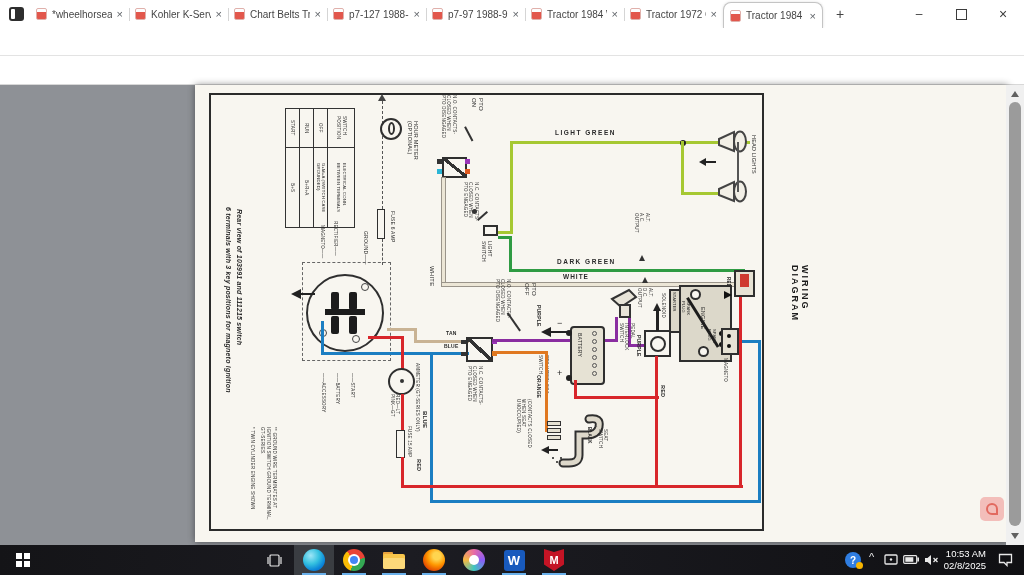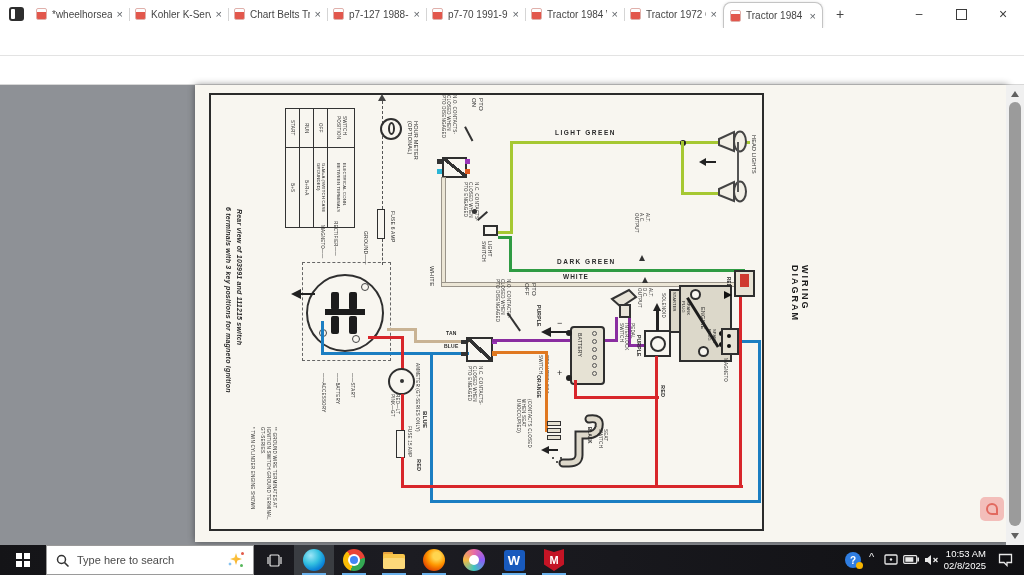--- a/index.html
+++ b/index.html
@@ -67,21 +67,21 @@
     <span class="title">Chart Belts Tra</span>
     <span class="close">×</span>
   </div>
   <div class="tab" style="left:327px;width:99px;">
     <span class="favicon"></span>
     <span class="title">p7-127 1988-1</span>
     <span class="close">×</span>
   </div>
   <div class="tab" style="left:426px;width:99px;">
     <span class="favicon"></span>
-    <span class="title">p7-70 1991-9</span>
+    <span class="title">p7-97 1988-9</span>
     <span class="close">×</span>
   </div>
   <div class="tab" style="left:525px;width:99px;">
     <span class="favicon"></span>
     <span class="title">Tractor 1984 W</span>
     <span class="close">×</span>
   </div>
   <div class="tab" style="left:624px;width:99px;">
     <span class="favicon"></span>
     <span class="title">Tractor 1972 C</span>
@@ -474,33 +474,20 @@
 
 <div id="taskbar">
   <div class="slot" style="left:0;width:46px;">
     <div style="display:grid;grid-template-columns:6px 6px;grid-template-rows:6px 6px;gap:1.5px;">
       <div style="background:#fff;"></div>
         <div style="background:#fff;"></div>
         <div style="background:#fff;"></div>
         <div style="background:#fff;"></div>
     </div>
   </div>
-  <div class="abs" style="left:46px;top:0;width:208px;height:30px;background:#fff;border:1px solid #9a9a9a;box-sizing:border-box;display:flex;align-items:center;padding:0 9px;gap:8px;">
-    <svg width="13" height="13" viewBox="0 0 13 13" style="stroke:#333;fill:none;stroke-width:1.5;flex:none;">
-        <circle cx="5.5" cy="5.5" r="4"></circle>
-        <line x1="8.6" y1="8.6" x2="12.5" y2="12.5"></line>
-      </svg>
-    <span style="font-size:11px;color:#4a4a4a;flex:1;white-space:nowrap;">Type here to search</span>
-    <div style="position:relative;width:16px;height:16px;flex:none;">
-      <div style="position:absolute;left:2px;top:1px;width:12px;height:12px;background:linear-gradient(135deg,#ffd34d,#f5a623);clip-path:polygon(50% 0,62% 38%,100% 50%,62% 62%,50% 100%,38% 62%,0 50%,38% 38%);"></div>
-      <div style="position:absolute;left:0;top:10px;width:4px;height:4px;background:#4aa3e8;clip-path:polygon(50% 0,62% 38%,100% 50%,62% 62%,50% 100%,38% 62%,0 50%,38% 38%);"></div>
-      <div style="position:absolute;right:0;top:0;width:3px;height:3px;border-radius:50%;background:#e25a4a;"></div>
-      <div style="position:absolute;right:1px;bottom:1px;width:3px;height:3px;border-radius:50%;background:#57b85c;"></div>
-    </div>
-  </div>
   <div class="slot" style="left:254px;">
     <svg width="17" height="15" viewBox="0 0 17 15" style="stroke:#e8e8e8;fill:none;stroke-width:1.2;">
         <rect x="4" y="2" width="9" height="11" rx="1"></rect>
         <path d="M2 4 L2 11"></path>
         <path d="M15 4 L15 11"></path>
       </svg>
   </div>
   <div class="slot" style="left:294px;background:#3a3d42;">
     <div style="width:22px;height:22px;border-radius:50%;background:radial-gradient(circle at 35% 30%,#9ee6f7,#35c1e0 40%,#0a84d8 70%,#0b5bb5);"></div>
     <div class="underline"></div>

